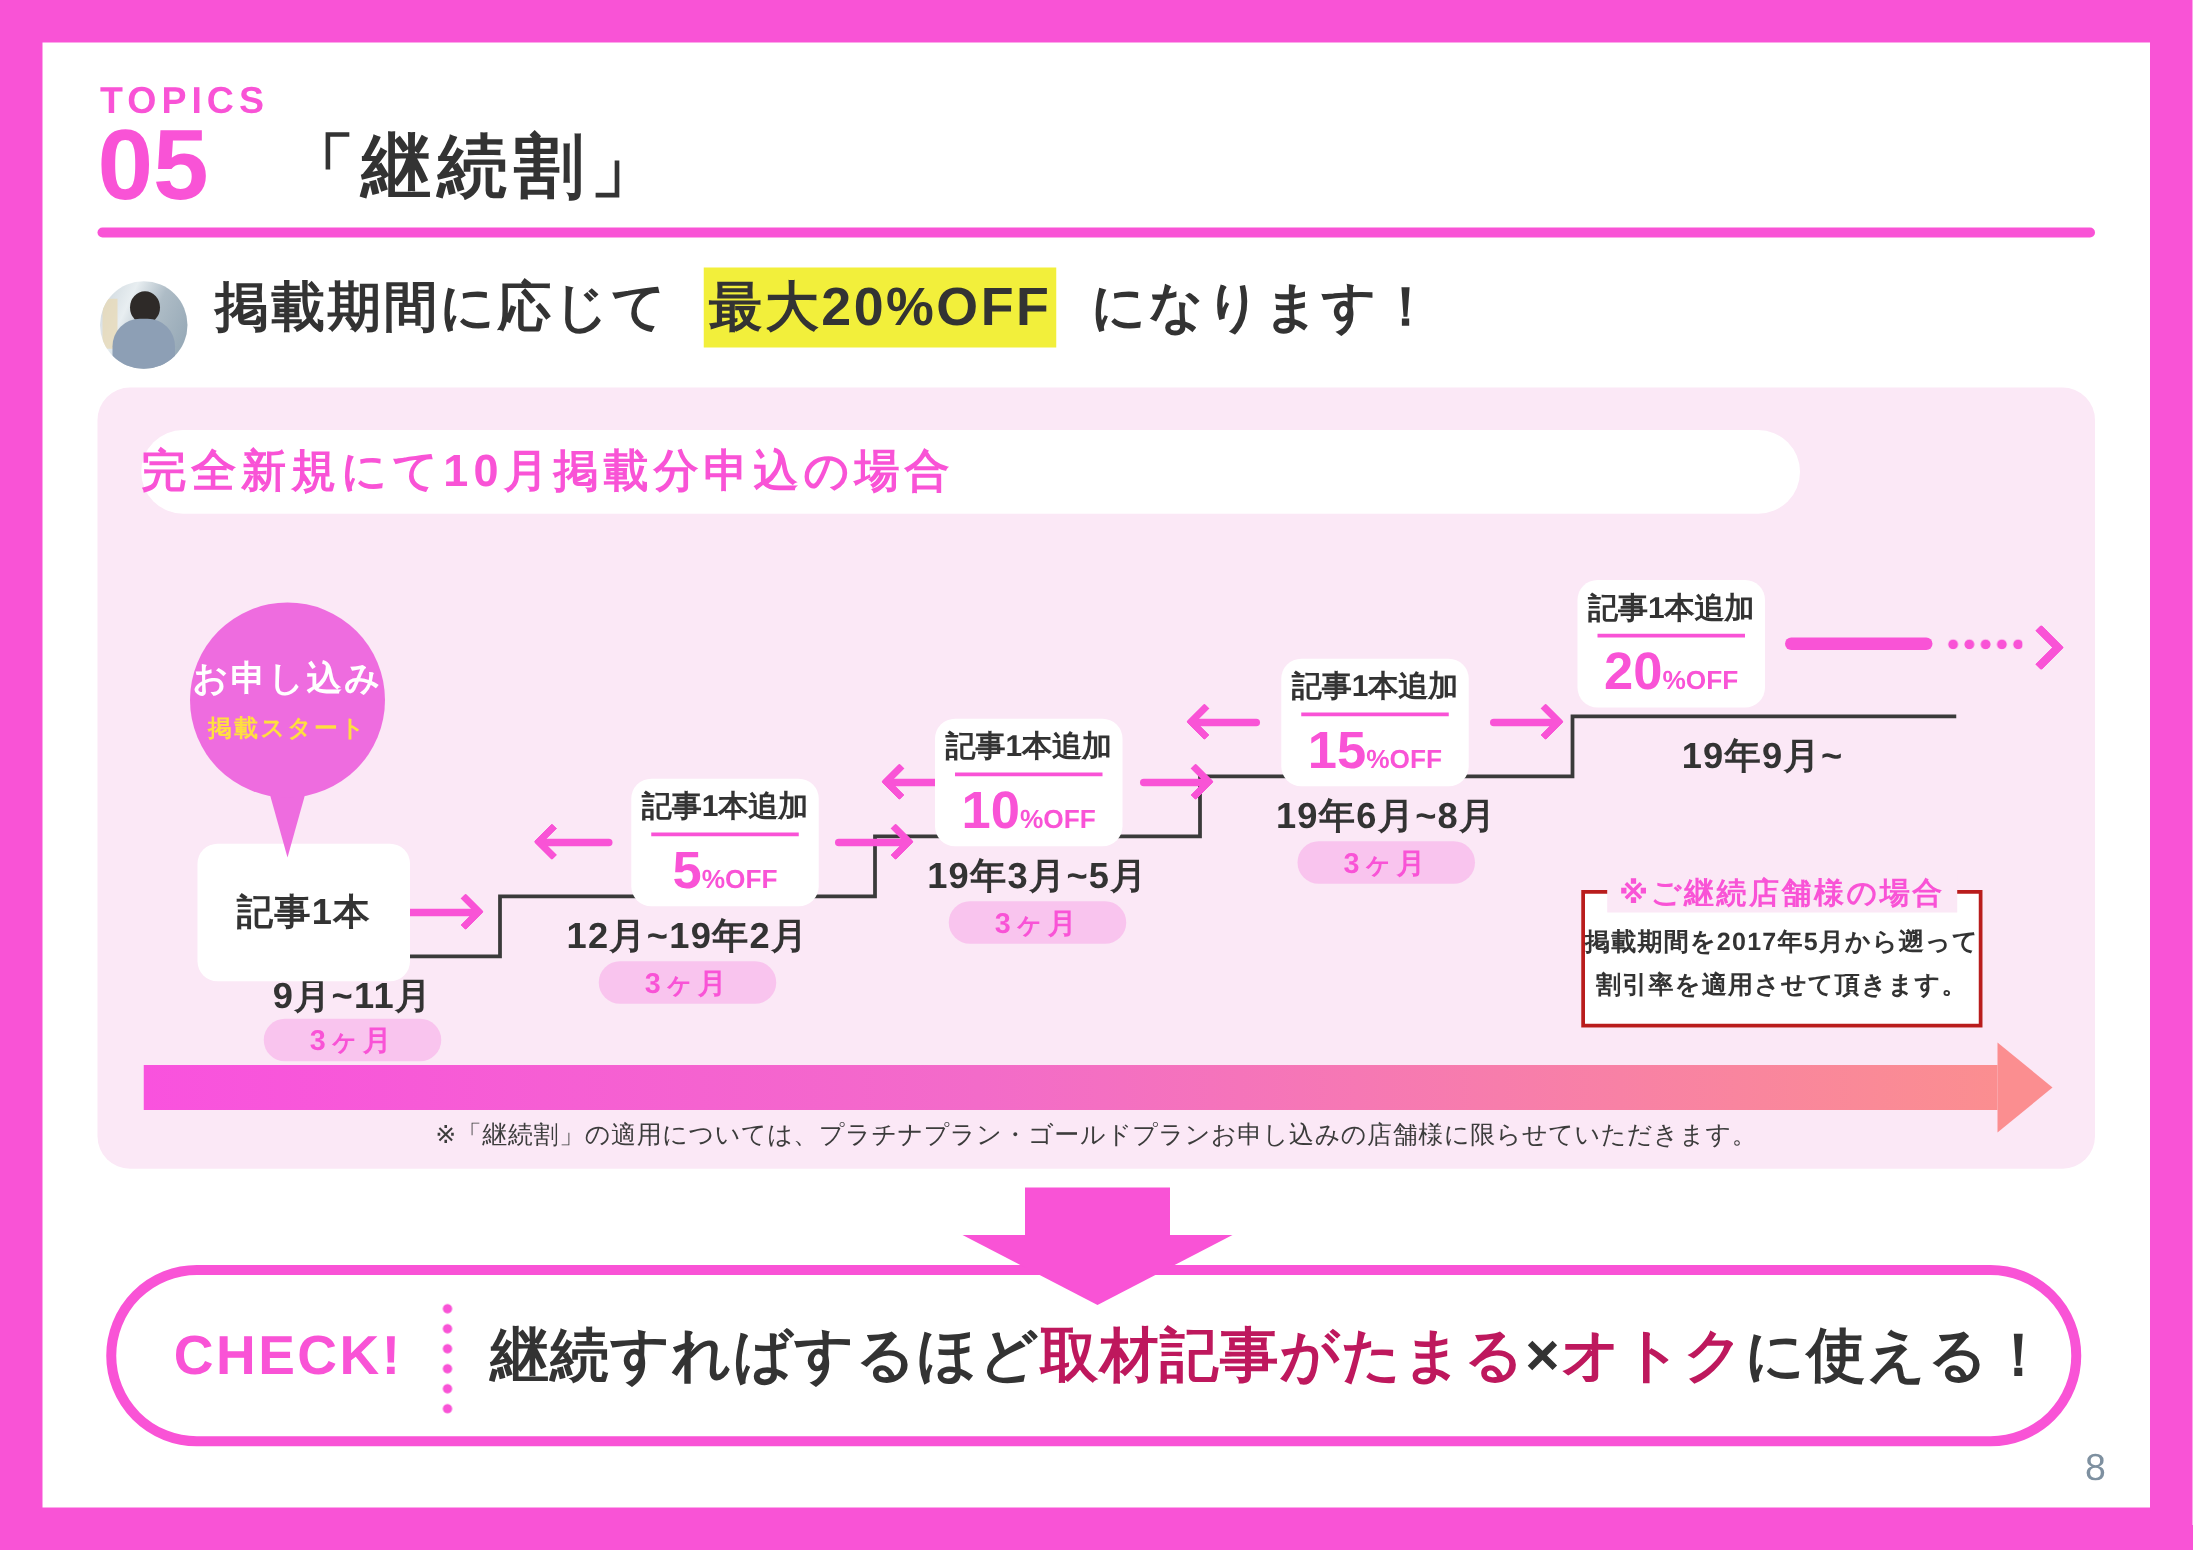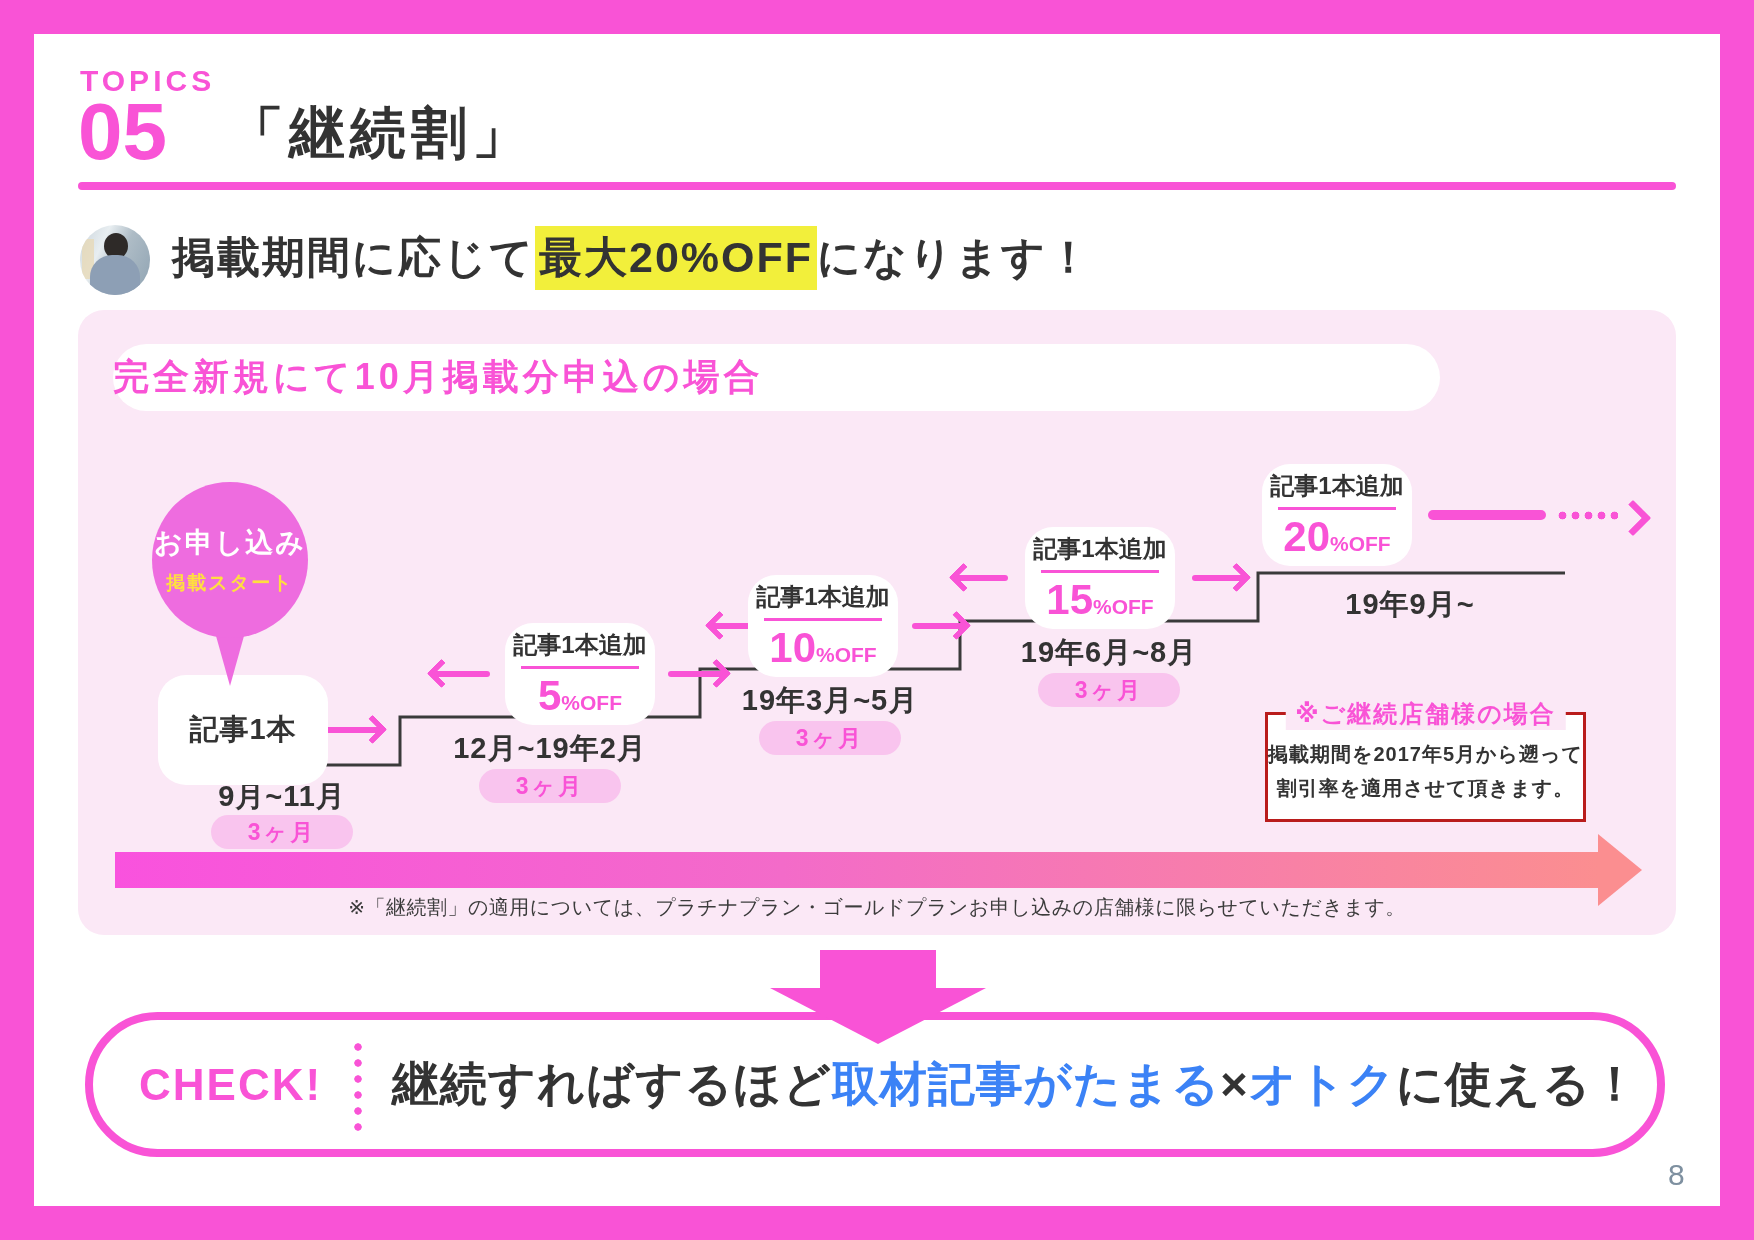--- a/index.html
+++ b/index.html
@@ -18,43 +18,43 @@
   .topics-num   { left:78px; top:92px; font-size:80px; font-weight:800; color:#F953D6; line-height:1; }
   .page-title   { left:228px; top:96px; font-size:56px; font-weight:900; letter-spacing:5px; color:#333333; }
   .title-rule   { left:78px; top:182px; width:1598px; height:8px; background:#F953D6; border-radius:4px; }
 
   
   .avatar { left:80px; top:225px; width:70px; height:70px; border-radius:50%; overflow:hidden;
             background:linear-gradient(115deg,#c9d3da 0%,#e8eef1 30%,#aebcc6 55%,#8fa3b2 100%); }
   .avatar .head { position:absolute; left:24px; top:8px; width:24px; height:26px; border-radius:50%; background:#2e2a28; }
   .avatar .body { position:absolute; left:10px; top:30px; width:50px; height:44px; border-radius:22px 22px 0 0; background:#8d9fb5; }
   .avatar .shelf { position:absolute; left:2px; top:14px; width:12px; height:40px; background:#e7d9b8; opacity:.8; }
-  .lead { left:172px; top:223px; height:70px; display:flex; align-items:center;
-          font-size:43px; font-weight:800; letter-spacing:2px; color:#333333; }
+  .lead { left:172px; top:211px; height:70px; display:flex; align-items:center;
+          font-size:43px; font-weight:800; letter-spacing:2px; color:#333333;gap:28px; }
   .lead mark { background:#F2EF3B; padding:3px 4px; color:#333333; }
 
   
   .panel { left:78px; top:310px; width:1598px; height:625px; background:#FBE8F6; border-radius:26px; }
   .panel-title-pill { left:113px; top:344px; width:1327px; height:67px; background:#ffffff; border-radius:34px;
                       display:flex; align-items:center; justify-content:flex-start; }
   .panel-title-pill span { font-size:36px; font-weight:800; letter-spacing:4px; color:#F953D6; }
 
   
   .stairs { left:0; top:0; pointer-events:none; z-index:1; }
 
   
   .balloon { left:152px; top:482px; width:156px; height:156px; border-radius:50%; background:#EE6CDF;
              display:flex; flex-direction:column; align-items:center; justify-content:center; z-index:4; }
   .balloon .b1 { color:#ffffff; font-size:28px; font-weight:800; letter-spacing:2px; }
   .balloon .b2 { color:#FFDF3F; font-size:19px; font-weight:800; letter-spacing:2px; margin-top:8px; }
   .balloon-tail { left:211px; top:618px; width:0; height:0; z-index:4;
                   border-left:19px solid transparent; border-right:19px solid transparent; border-top:68px solid #EE6CDF; }
 
   
-  .wbox { background:#ffffff; border-radius:28px; z-index:3; }
+  .wbox { background:#ffffff; border-radius:16px; z-index:3; }
   .first-box { left:158px; top:675px; width:170px; height:110px; display:flex; align-items:center; justify-content:center;
                font-size:29px; font-weight:800; color:#333333; letter-spacing:1px; }
   .dbox { width:150px; height:102px; display:flex; flex-direction:column; align-items:center; justify-content:center; }
   .dbox .lbl { font-size:24px; font-weight:800; color:#333333; }
   .dbox .rule { width:118px; height:3px; background:#F953D6; margin:5px 0 3px 0; }
   .dbox .numrow { display:flex; align-items:baseline; color:#F953D6; font-weight:800; }
   .dbox .num { font-size:42px; }
   .dbox .unit { font-size:21px; }
   .dbox5  { left:505px;  top:623px; }
   .dbox10 { left:748px;  top:575px; }
@@ -99,21 +99,21 @@
                border-left:108px solid transparent; border-right:108px solid transparent; border-top:56px solid #F953D6; }
 
   
   .check-box { left:85px; top:1012px; width:1580px; height:145px; border:8px solid #F953D6; border-radius:78px;
                background:#ffffff; display:flex; align-items:center; padding-left:46px; box-sizing:border-box; z-index:5; }
   .check-label { font-size:44px; font-weight:800; color:#F953D6; letter-spacing:2px; }
   .check-divider { width:8px; height:92px; margin:0 30px 0 32px;
                    background:radial-gradient(circle,#F953D6 3.4px,transparent 4px); background-size:8px 16px; background-repeat:repeat-y; }
   .check-text { font-size:47px; font-weight:800; letter-spacing:1px; white-space:nowrap; }
   .check-text .dark { color:#333333; }
-  .check-text .pink { color:#3b82f6; }
+  .check-text .pink { color:#be185d; }
 
   .page-num { left:1668px; top:1158px; font-size:30px; color:#7E90A0; }
 </style>
 </head>
 <body>
 
 <div class="stage">
   <div class="sheet"></div>
 
   <div class="abs topics-label">TOPICS</div>

